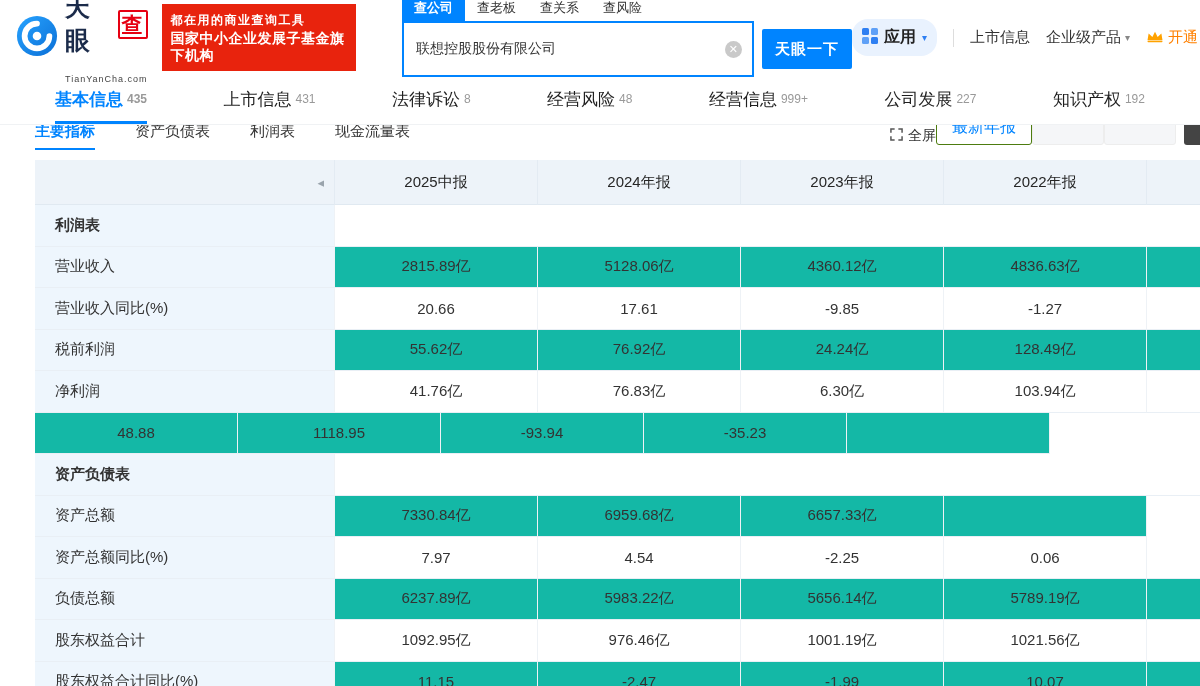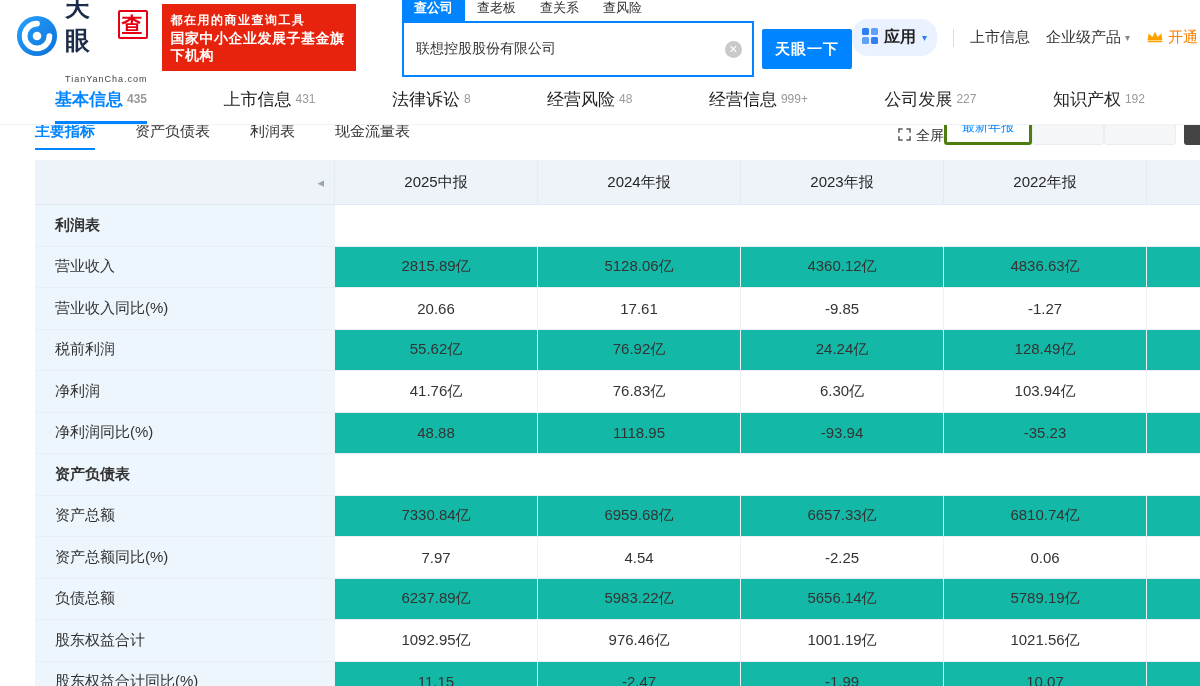--- a/index.html
+++ b/index.html
@@ -47,21 +47,21 @@
   .main-tab.active::after { content:''; position:absolute; left:0; right:0; bottom:0; height:3px; background:#0084ff; }
 
   
   .subbar-clip { height:25px; overflow:hidden; }
   .subbar { height:42px; margin-top:-17px; display:flex; align-items:flex-end; padding-left:35px; }
   .sub-tabs { display:flex; gap:40px;align-items:center; }
   .sub-tab { font-size:15px; color:#333; padding-bottom:9px; cursor:pointer; }
   .sub-tab.active { color:#0084ff; font-weight:bold; border-bottom:2px solid #0084ff; padding-bottom:7px; }
   .sub-right { margin-left:auto; display:flex; align-items:flex-end; padding-bottom:5px; }
   .fullscreen { display:flex; align-items:center; gap:5px; font-size:14px; color:#333; cursor:pointer; }
-  .latest-btn { border:3px solid #4d7c0f; color:#0084ff; background:#fff; font-size:13px; padding:6px 15px;
+  .latest-btn { border:1px solid #4d7c0f; color:#0084ff; background:#fff; font-size:16px; padding:6px 15px;
     border-radius:3px; cursor:pointer; white-space:nowrap; }
   .date-box { width:72px; height:27px; background:#f5f6f8; border:1px solid #ededed; border-radius:3px; cursor:pointer; }
   .dark-box { width:16px; height:26px; background:#444; border-radius:3px 0 0 3px; margin-left:8px; cursor:pointer; }
 
   
   .table-wrap { margin:10px 0 0 35px; width:1165px; overflow:hidden; }
   .frow { display:flex; width:1315px; height:41.5px; }
   .frow.fhead { height:45px; }
   .fcell { display:flex; align-items:center; border-bottom:1px solid #e9eff5; border-right:1px solid #eef2f6;
     font-size:15px; color:#333; overflow:hidden; }
@@ -256,37 +256,35 @@
         </div>
         <div class="frow data">
           <div class="fcell label-col">净利润</div>
           <div class="fcell val-col">41.76亿</div>
           <div class="fcell val-col">76.83亿</div>
           <div class="fcell val-col">6.30亿</div>
           <div class="fcell val-col">103.94亿</div>
           <div class="fcell val-col"></div>
         </div>
         <div class="frow data light">
-          <div class="fcell label-col">净利润同比(%)</div>
           <div class="fcell val-col">48.88</div>
           <div class="fcell val-col">1118.95</div>
           <div class="fcell val-col">-93.94</div>
           <div class="fcell val-col">-35.23</div>
           <div class="fcell val-col"></div>
         </div>
         <div class="frow section">
           <div class="fcell label-col">资产负债表</div>
           <div class="fcell rest"></div>
         </div>
         <div class="frow data light">
           <div class="fcell label-col">资产总额</div>
           <div class="fcell val-col">7330.84亿</div>
           <div class="fcell val-col">6959.68亿</div>
           <div class="fcell val-col">6657.33亿</div>
-          <div class="fcell val-col">6810.74亿</div>
           <div class="fcell val-col"></div>
         </div>
         <div class="frow data">
           <div class="fcell label-col">资产总额同比(%)</div>
           <div class="fcell val-col">7.97</div>
           <div class="fcell val-col">4.54</div>
           <div class="fcell val-col">-2.25</div>
           <div class="fcell val-col">0.06</div>
           <div class="fcell val-col"></div>
         </div>

